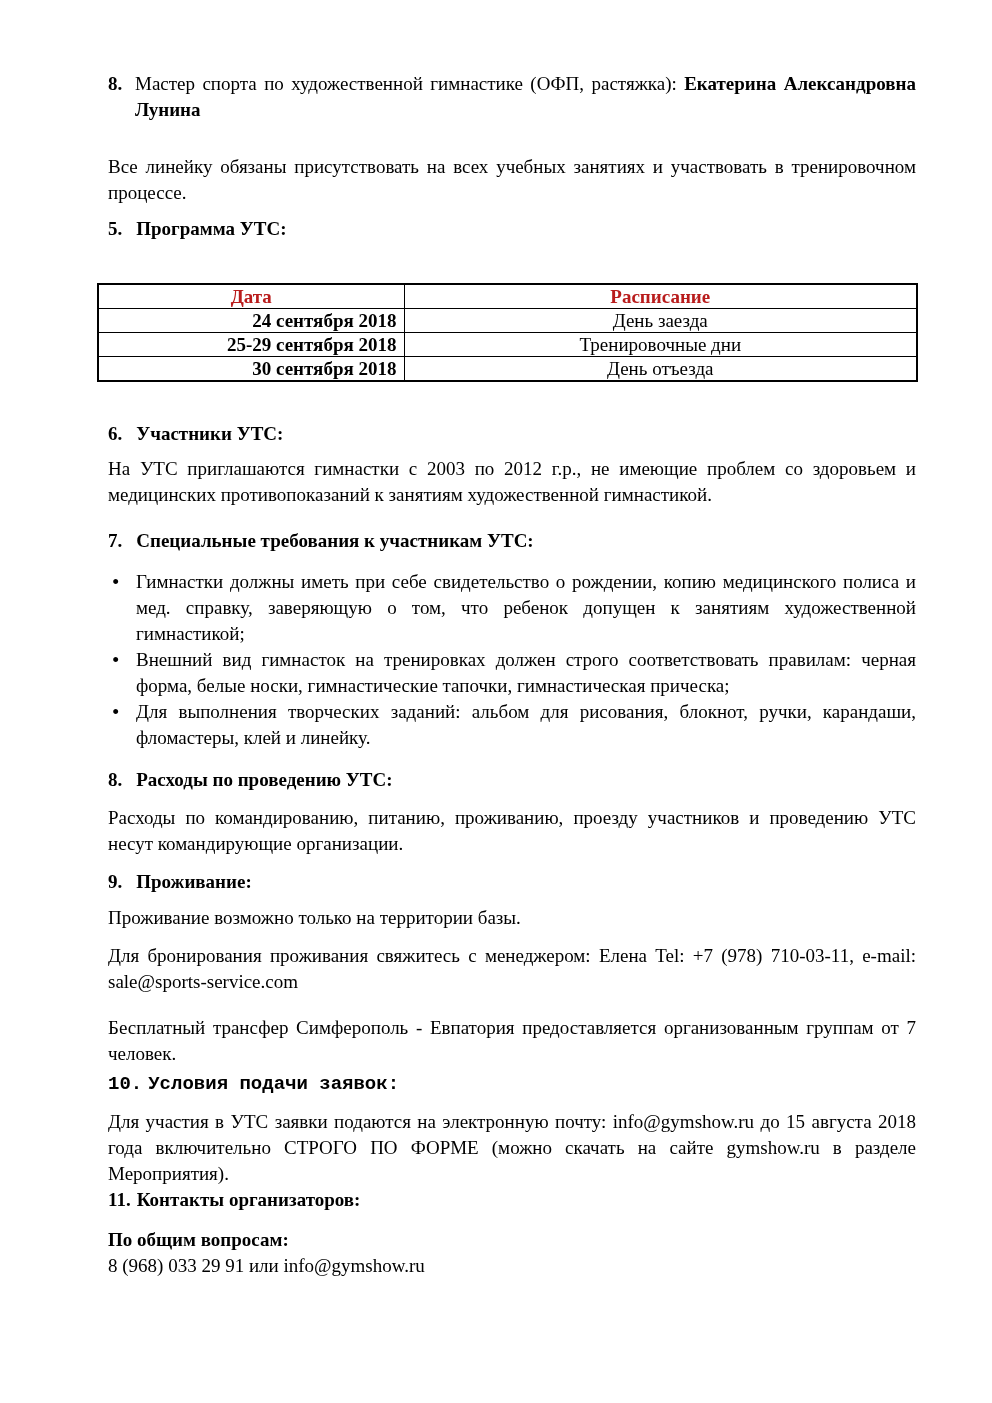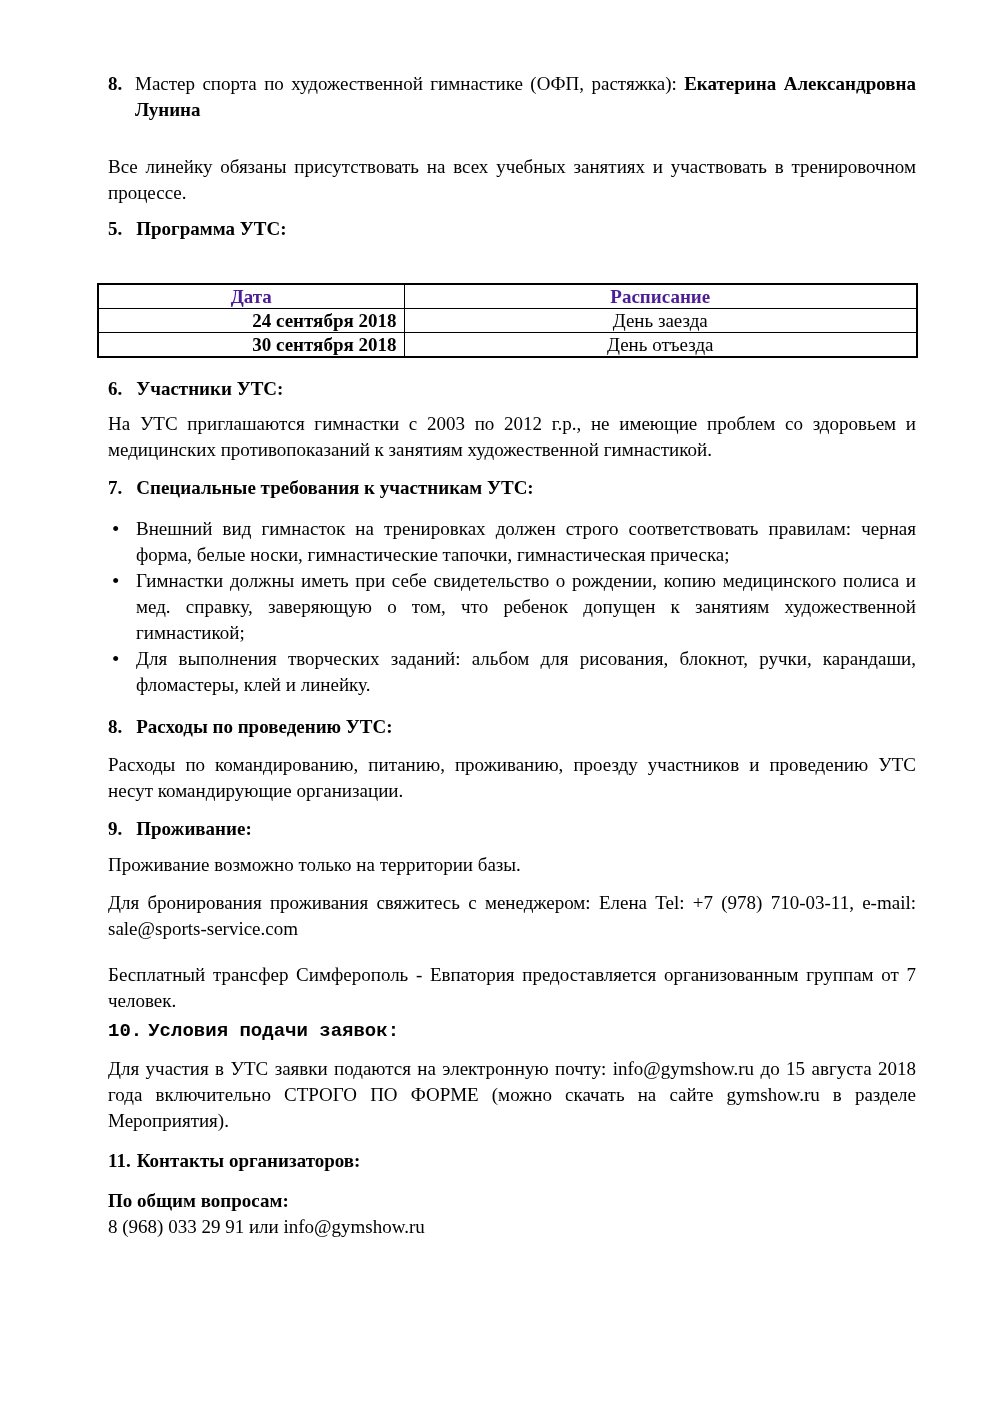--- a/index.html
+++ b/index.html
@@ -29,45 +29,45 @@
   .trainers-note { margin-top: 31px; }
 
   
   .sec-heading {
     font-weight: bold;
     white-space: nowrap;
   }
   .sec-heading .sec-num.gap-wide { margin-right: 14px; }
   .sec-heading .sec-num.gap-narrow { margin-right: 6px; }
   .h-program      { margin-top: 10px; }
-  .h-participants { margin-top: 18px; }
-  .h-special      { margin-top: 12px; }
+  .h-participants { margin-top: 39px; }
+  .h-special      { margin-top: 20px; }
   .h-expenses     { margin-top: 16px; }
   .h-accommodation{ margin-top: 12px; }
   .h-applications { margin-top: 4px; font-family: Liberation Mono, monospace; }
-  .h-contacts     { margin-top: 14px; }
+  .h-contacts     { }
 
   
   table.schedule {
     border-collapse: collapse;
     table-layout: fixed;
     width: 819px;
     margin: 41px 0 0 -11px;
     font-size: 19px;
   }
   table.schedule th, table.schedule td {
     border: 1.5px solid #000000;
     padding: 0 7px;
     height: 23px;
     line-height: 23px;
     overflow: hidden;
   }
   table.schedule { border: 2.5px solid #000000; }
   table.schedule th {
-    color: #4c1d95;
+    color: #b91c1c;
     font-weight: bold;
     text-align: center;
   }
   table.schedule td.date-cell { font-weight: bold; text-align: right; }
   table.schedule td.desc-cell { font-weight: normal; text-align: center; }
   .col-date { width: 306px; }
   .col-desc { width: 513px; }
 
   .participants-body { margin-top: 9px; }
 
@@ -121,37 +121,41 @@
         <th>Дата</th>
         <th>Расписание</th>
       </tr>
     </thead>
     <tbody>
       <tr>
         <td class="date-cell">24 сентября 2018</td>
         <td class="desc-cell">День заезда</td>
       </tr>
       <tr>
+        <td class="date-cell">25-29 сентября 2018</td>
+        <td class="desc-cell">Тренировочные дни</td>
+      </tr>
+      <tr>
         <td class="date-cell">30 сентября 2018</td>
         <td class="desc-cell">День отъезда</td>
       </tr>
     </tbody>
   </table>
 
   <p class="sec-heading h-participants">
     <span class="sec-num gap-wide">6.</span><span>Участники УТС:</span>
   </p>
   <p class="participants-body justified">На УТС приглашаются гимнастки с 2003 по 2012 г.р., не имеющие проблем со здоровьем и медицинских противопоказаний к занятиям художественной гимнастикой.</p>
 
   <p class="sec-heading h-special">
     <span class="sec-num gap-wide">7.</span><span>Специальные требования к участникам УТС:</span>
   </p>
   <ul class="req-list">
+    <li>Гимнастки должны иметь при себе свидетельство о рождении, копию медицинского полиса и мед. справку, заверяющую о том, что ребенок допущен к занятиям художественной гимнастикой;</li>
     <li>Внешний вид гимнасток на тренировках должен строго соответствовать правилам: черная форма, белые носки, гимнастические тапочки, гимнастическая прическа;</li>
-    <li>Гимнастки должны иметь при себе свидетельство о рождении, копию медицинского полиса и мед. справку, заверяющую о том, что ребенок допущен к занятиям художественной гимнастикой;</li>
     <li>Для выполнения творческих заданий: альбом для рисования, блокнот, ручки, карандаши, фломастеры, клей и линейку.</li>
   </ul>
 
   <p class="sec-heading h-expenses">
     <span class="sec-num gap-wide">8.</span><span>Расходы по проведению УТС:</span>
   </p>
   <p class="expenses-body justified">Расходы по командированию, питанию, проживанию, проезду участников и проведению УТС несут командирующие организации.</p>
 
   <p class="sec-heading h-accommodation">
     <span class="sec-num gap-wide">9.</span><span>Проживание:</span>

